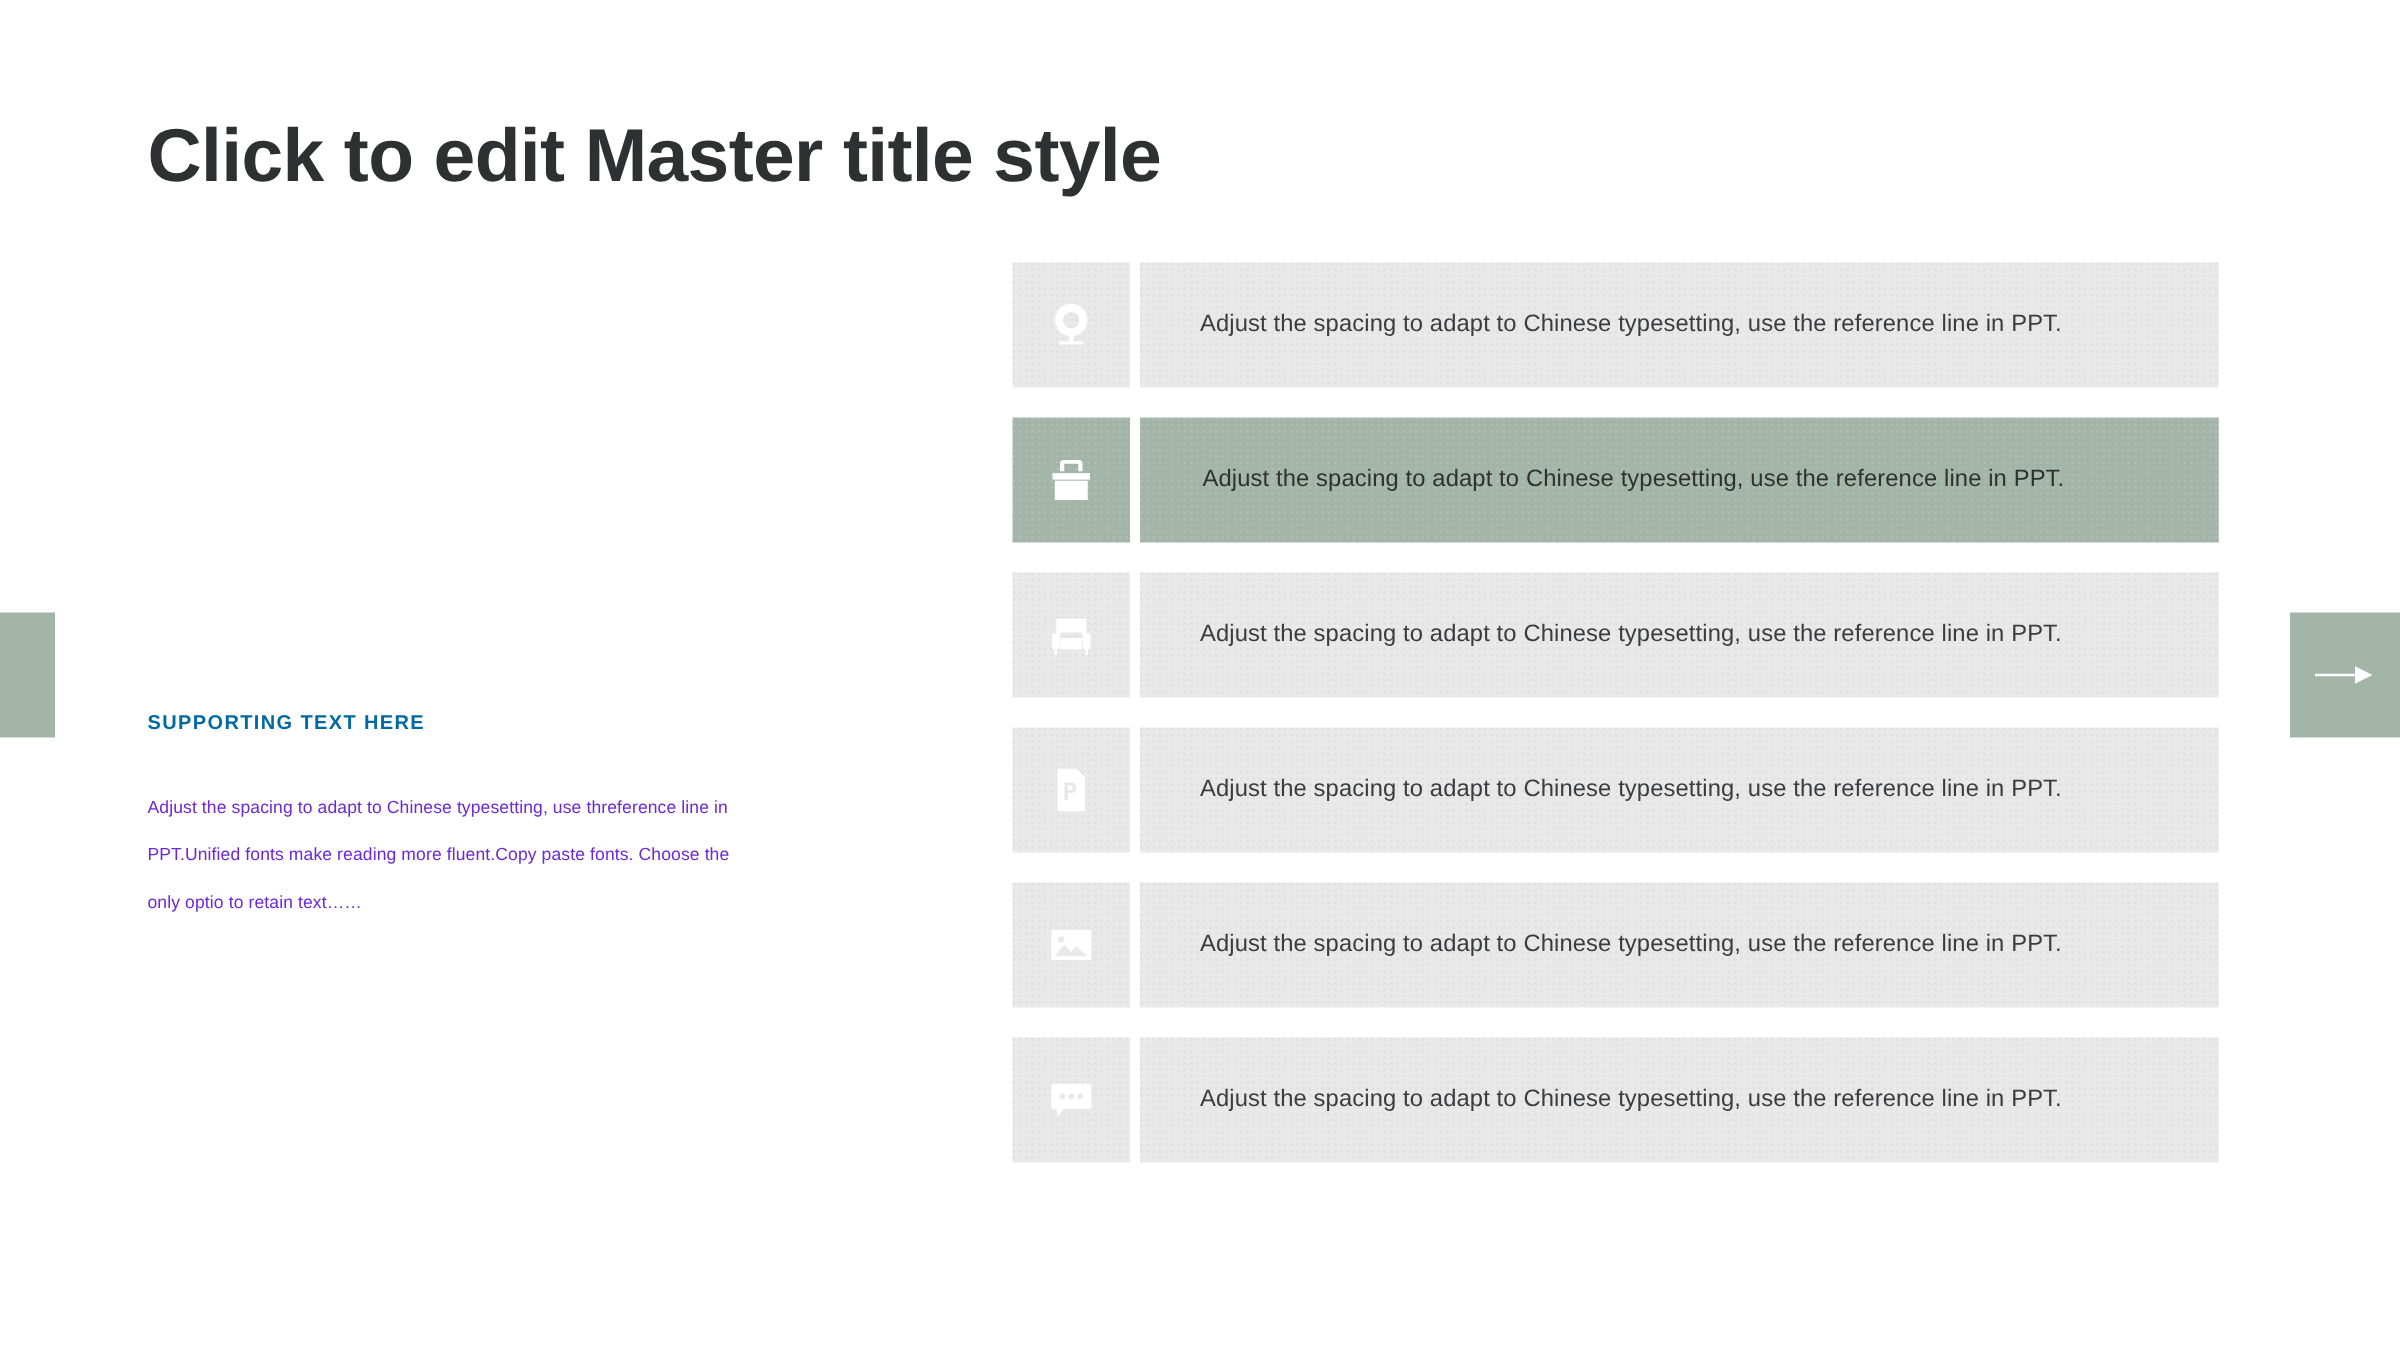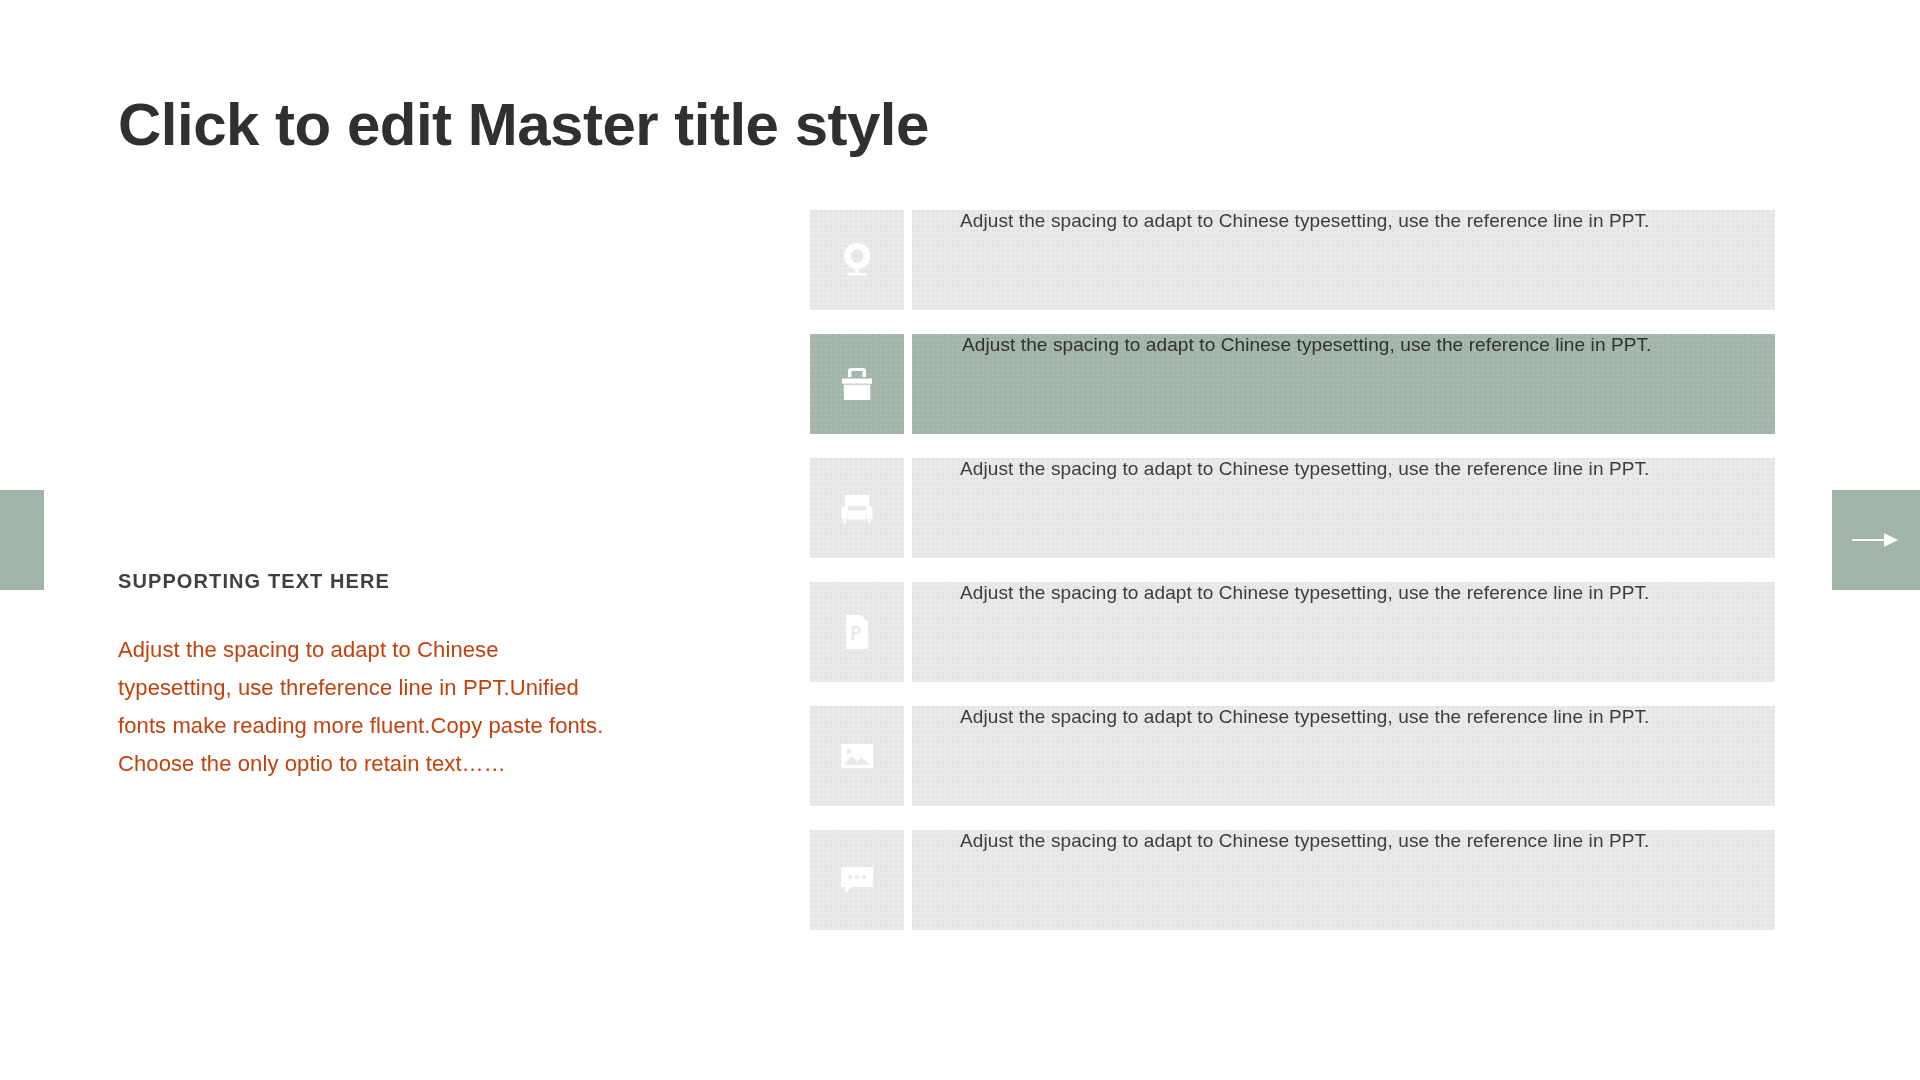--- a/index.html
+++ b/index.html
@@ -32,30 +32,30 @@
   }
 
   
   .left-block {
     position: absolute;
     left: 118px;
     top: 570px;
     width: 500px;
   }
   .supporting-heading {
-    font-size: 20px;
+    font-size: 16px;
     font-weight: bold;
-    color: #404040;
+    color: #0369a1;
     letter-spacing: 1.1px;
     margin-bottom: 38px;
   }
   .supporting-body {
-    font-size: 22px;
+    font-size: 14px;
     line-height: 38px;
-    color: #c2410c;
+    color: #6d28d9;
     letter-spacing: 0.1px;
     width: 490px;
   }
 
   
   .rows {
     position: absolute;
     left: 810px;
     top: 210px;
     width: 965px;
@@ -80,20 +80,21 @@
     justify-content: center;
   }
   .text-bar {
     flex: 1 1 auto;
     margin-left: 8px;
     background-color: #e9e9e9;
     background-image:
       radial-gradient(circle at 1px 1px, rgba(0,0,0,0.035) 1px, transparent 1.2px);
     background-size: 5px 5px;
     display: flex;
+    align-items: center;
     padding-left: 48px;
   }
   .text-bar .bar-text {
     font-size: 19px;
     color: #3b3c3e;
     letter-spacing: 0.1px;
     white-space: nowrap;
   }
 
   

